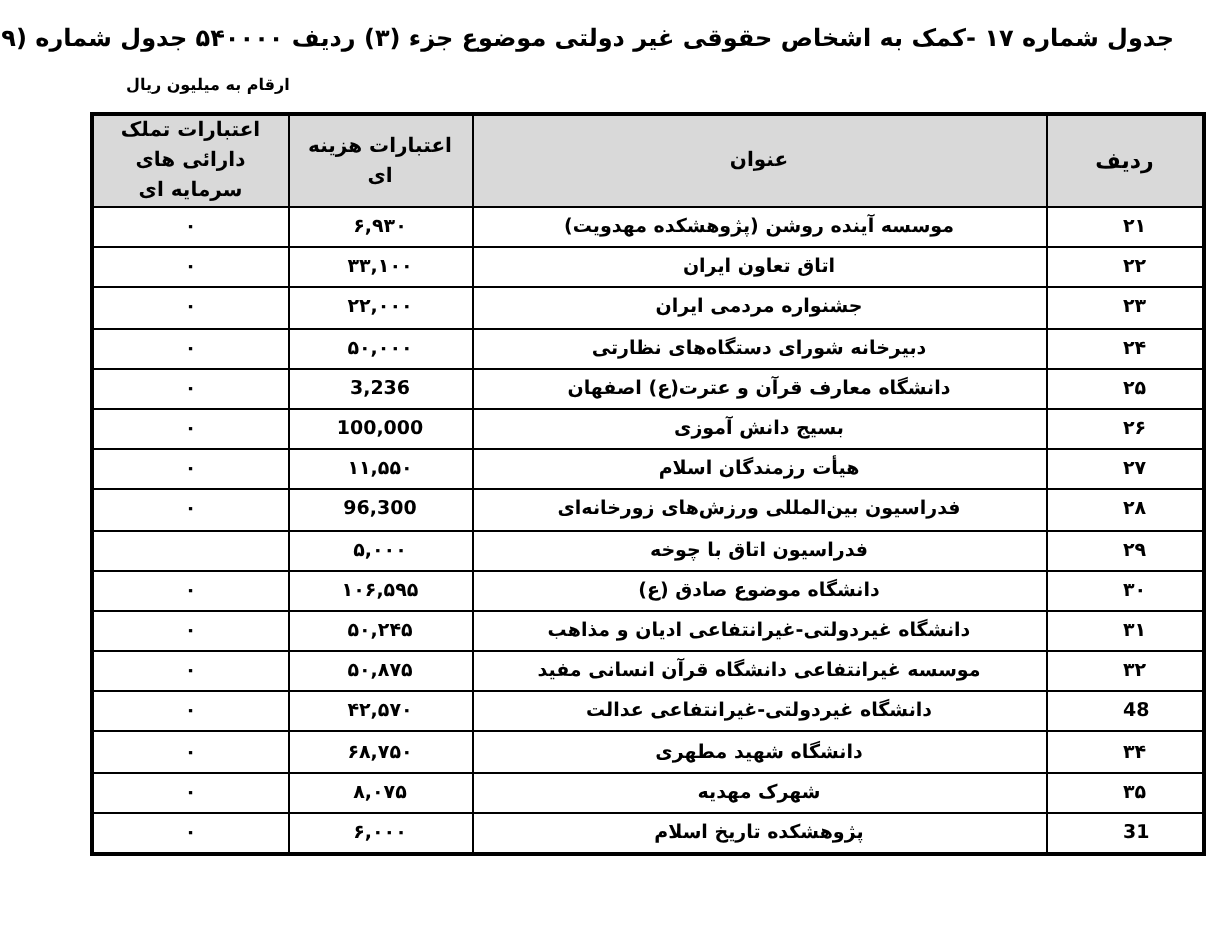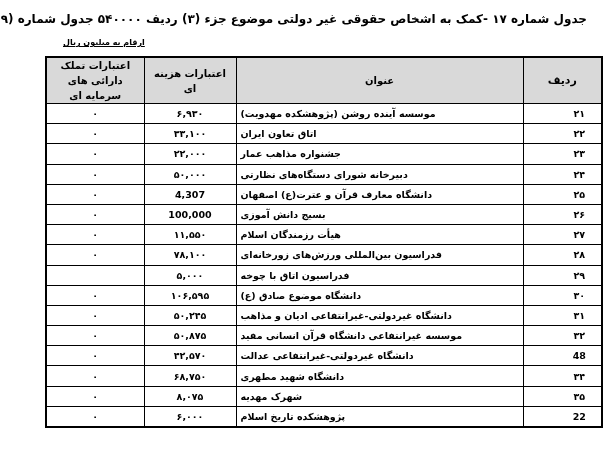--- a/index.html
+++ b/index.html
@@ -1,27 +1,27 @@
 <!DOCTYPE html>
 <html><head>
 <meta charset="utf-8">
 <style>
   html, body { margin:0; padding:0; background:#ffffff; }
   body { width:611px; height:468px; position:relative; overflow:hidden;
          font-family:"DejaVu Sans", sans-serif; color:#000; }
   .title { position:absolute; top:12px; right:24px; width:560px; direction:rtl; text-align:right;
            font-size:12px; font-weight:bold; white-space:nowrap; }
-  .unit { position:absolute; top:38px; left:63px; direction:rtl; font-size:8px; font-weight:bold; white-space:nowrap;text-decoration:underline; }
+  .unit { position:absolute; top:38px; left:63px; direction:rtl; font-size:8px; font-weight:bold; white-space:nowrap; }
   table { position:absolute; top:56px; left:45px; width:556px; border-collapse:collapse; direction:rtl;
           border:2px solid #000; table-layout:fixed; }
   th, td { border:1px solid #000; padding:0 4px; font-size:9.5px; font-weight:bold; overflow:hidden; white-space:nowrap; }
   th { background:#d9d9d9; height:34px; text-align:center; font-size:10px; line-height:15px; white-space:normal; }
   td { height:19.2px; line-height:19px; }
-  td.radif { text-align:center;padding-left:38px; }
-  td.name { text-align:left; }
+  td.radif { text-align:left;padding-left:38px; }
+  td.name { text-align:center; }
   td.num { text-align:center; }
   th.radif-h { font-size:11px; }
   col.c-radif { width:79px; }
   col.c-name { width:287px; }
   col.c-exp { width:92px; }
   col.c-cap { width:98px; }
 </style>
 </head>
 <body>
 
@@ -51,52 +51,52 @@
         <td class="num">۰</td>
       </tr>
       <tr>
         <td class="radif">۲۲</td>
         <td class="name">اتاق تعاون ایران</td>
         <td class="num">۳۳,۱۰۰</td>
         <td class="num">۰</td>
       </tr>
       <tr>
         <td class="radif">۲۳</td>
-        <td class="name">جشنواره مذاهب عمار</td>
+        <td class="name">جشنواره مردمی ایران</td>
         <td class="num">۲۲,۰۰۰</td>
         <td class="num">۰</td>
       </tr>
       <tr>
         <td class="radif">۲۴</td>
         <td class="name">دبیرخانه شورای دستگاه‌های نظارتی</td>
         <td class="num">۵۰,۰۰۰</td>
         <td class="num">۰</td>
       </tr>
       <tr>
         <td class="radif">۲۵</td>
         <td class="name">دانشگاه معارف قرآن و عترت(ع) اصفهان</td>
-        <td class="num">4,307</td>
+        <td class="num">3,236</td>
         <td class="num">۰</td>
       </tr>
       <tr>
         <td class="radif">۲۶</td>
         <td class="name">بسیج دانش آموزی</td>
         <td class="num">100,000</td>
         <td class="num">۰</td>
       </tr>
       <tr>
         <td class="radif">۲۷</td>
         <td class="name">هیأت رزمندگان اسلام</td>
         <td class="num">۱۱,۵۵۰</td>
         <td class="num">۰</td>
       </tr>
       <tr>
         <td class="radif">۲۸</td>
         <td class="name">فدراسیون بین‌المللی ورزش‌های زورخانه‌ای</td>
-        <td class="num">۷۸,۱۰۰</td>
+        <td class="num">96,300</td>
         <td class="num">۰</td>
       </tr>
       <tr>
         <td class="radif">۲۹</td>
         <td class="name">فدراسیون اتاق با چوخه</td>
         <td class="num">۵,۰۰۰</td>
         <td class="num"></td>
       </tr>
       <tr>
         <td class="radif">۳۰</td>
@@ -128,19 +128,19 @@
         <td class="num">۶۸,۷۵۰</td>
         <td class="num">۰</td>
       </tr>
       <tr>
         <td class="radif">۳۵</td>
         <td class="name">شهرک مهدیه</td>
         <td class="num">۸,۰۷۵</td>
         <td class="num">۰</td>
       </tr>
       <tr>
-        <td class="radif">22</td>
+        <td class="radif">31</td>
         <td class="name">پژوهشکده تاریخ اسلام</td>
         <td class="num">۶,۰۰۰</td>
         <td class="num">۰</td>
       </tr>
     </tbody>
 </table>
 
 </body></html>

